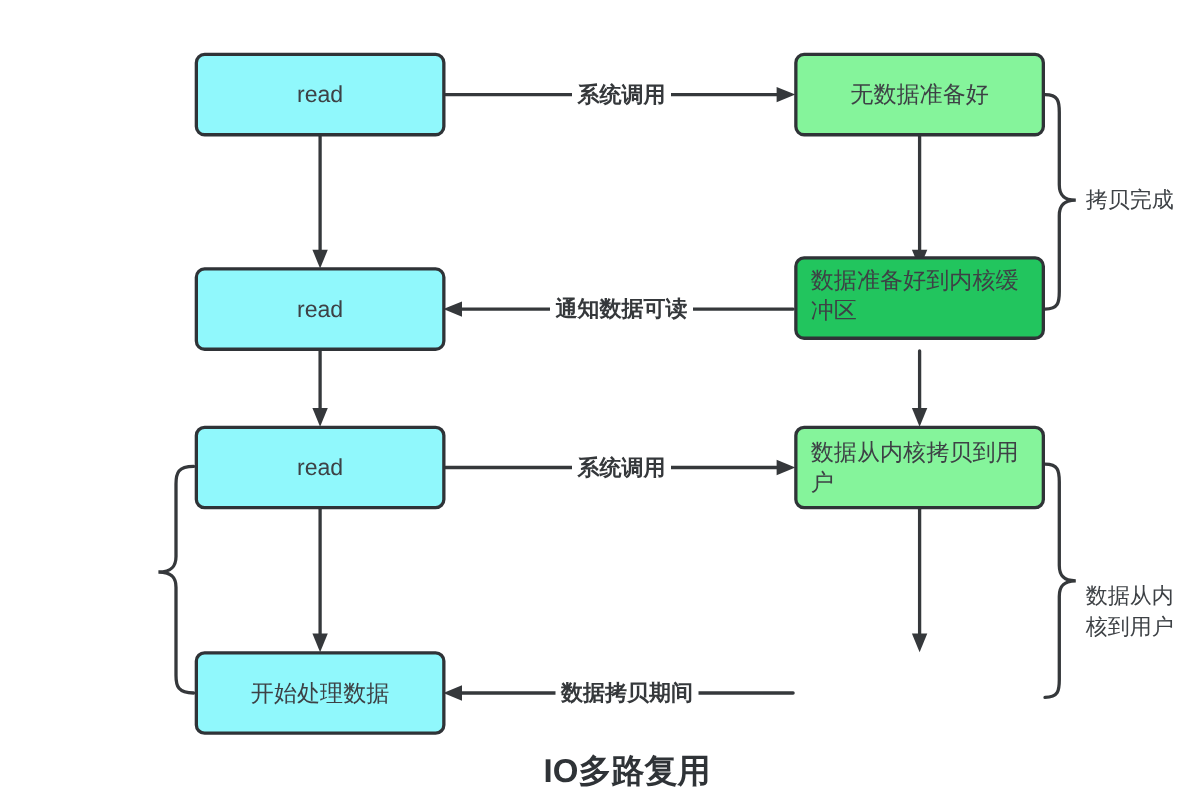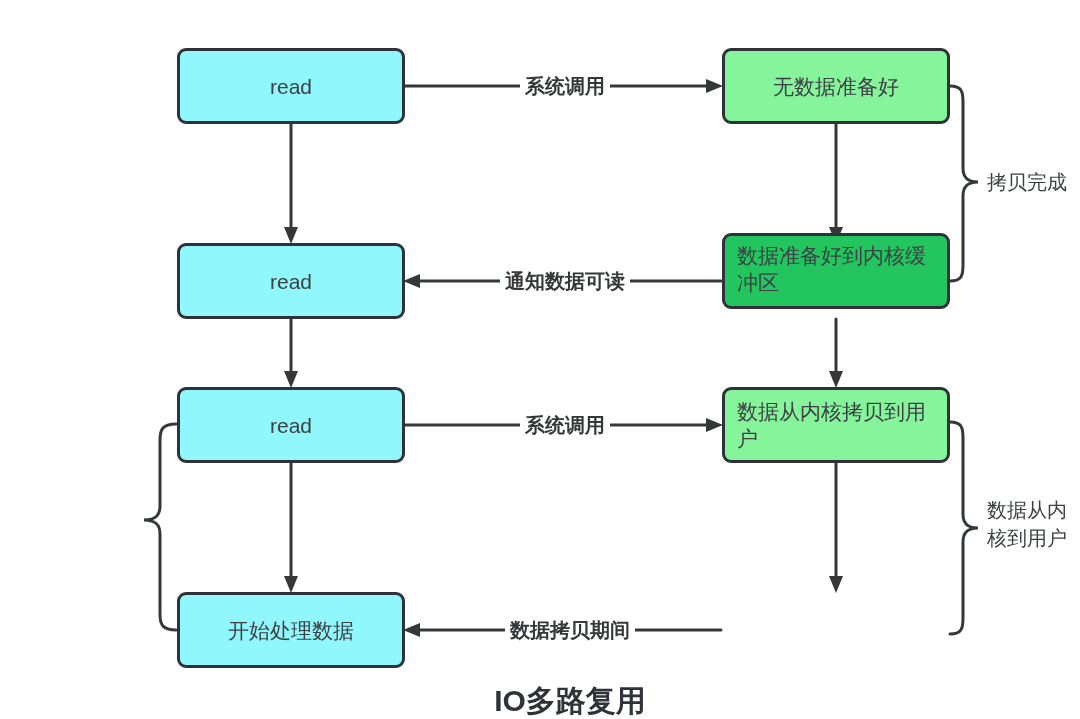--- a/index.html
+++ b/index.html
@@ -109,17 +109,17 @@
   <div class="box box-cyan" style="left: 177px; top: 592px; background: rgb(144, 248, 252);">开始处理数据</div>
   <div class="box box-green" style="left: 722px; top: 233px; background: #22c55e; font-family: Liberation Mono, monospace;">数据准备好到内核缓冲区</div>
   <div class="box box-green" style="left: 722px; top: 387px; background: rgb(133, 244, 155);">数据从内核拷贝到用户</div>
 
   <div class="arrow-label" style="left:565px;top:86px;">系统调用</div>
   <div class="arrow-label" style="left:565px;top:281px;">通知数据可读</div>
   <div class="arrow-label" style="left:565px;top:425px;">系统调用</div>
   <div class="arrow-label" style="left:570px;top:630px;">数据拷贝期间</div>
 
   <div class="brace-label" style="left:987px;top:168px;">拷贝完成</div>
-  <div class="brace-label-wrap" style="left:987px;top:496px;">数据从内核到用户</div>
+  <div class="brace-label-wrap" style="left:987px;top:528px;">数据从内核到用户</div>
 
   <div class="diagram-title">IO多路复用</div>
 
 </div>
 
 </body></html>

